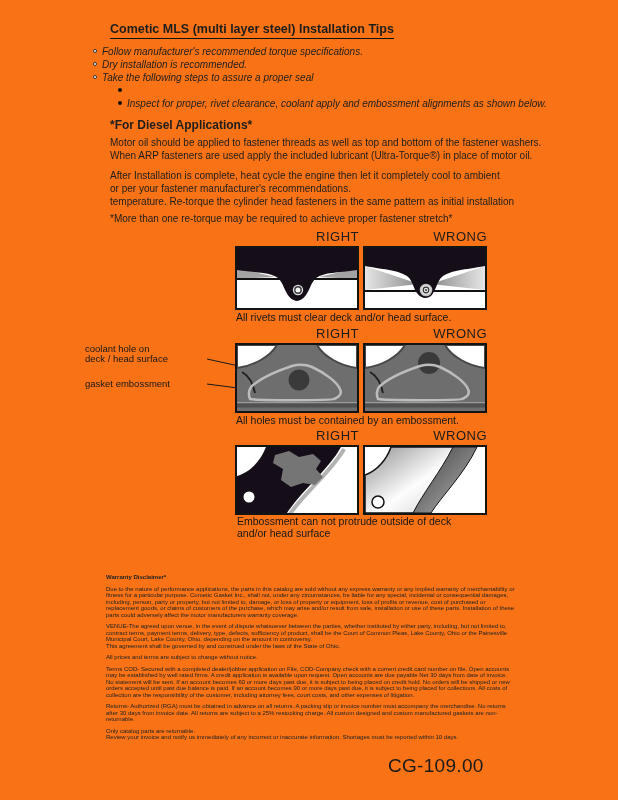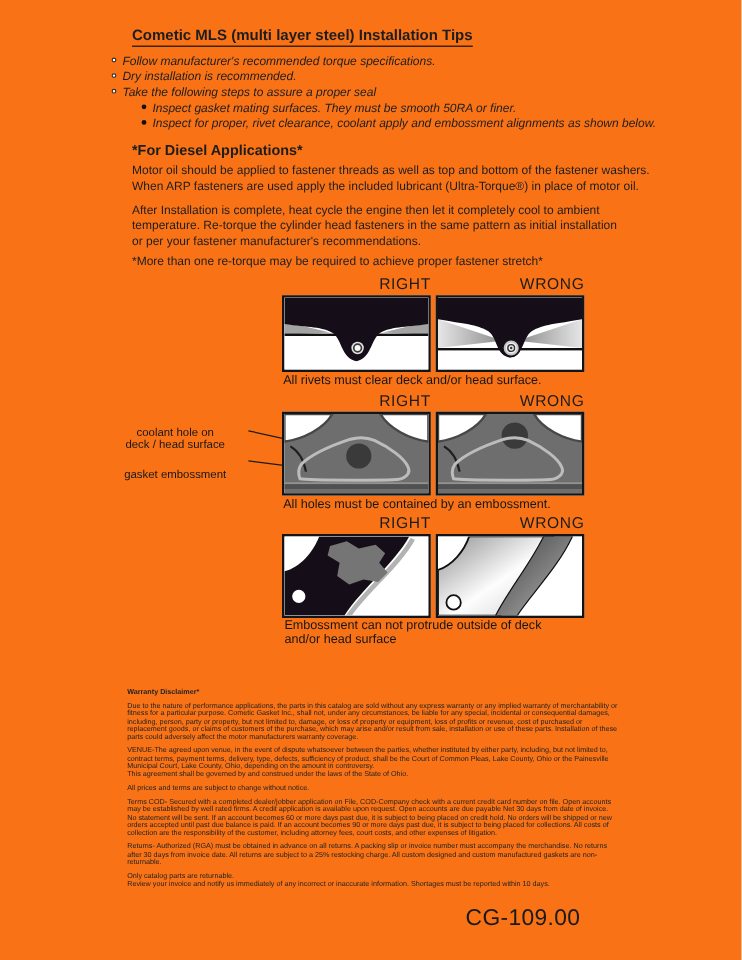--- a/index.html
+++ b/index.html
@@ -27,22 +27,22 @@
   .para{position:absolute;left:110px;font-size:10px;line-height:13px;}
   .para div{white-space:nowrap;}
 
   .rw-label{position:absolute;width:124px;text-align:right;font-size:13px;
             letter-spacing:.5px;color:#1c1c1c;}
   .panel{position:absolute;width:124px;border:2px solid #141414;background:#fff;}
   .panel svg{display:block;width:100%;height:100%;}
   .h64{height:64px}.h70{height:70px}
   .caption{position:absolute;font-size:10.5px;line-height:12px;color:#161616;}
 
-  .side-label{position:absolute;left:85px;width:122px;text-align:center;
-              font-size:9.5px;line-height:9.5px;color:#161616;margin-top:12px;}
+  .side-label{position:absolute;left:85px;width:122px;text-align:left;
+              font-size:9.5px;line-height:9.5px;color:#161616;}
   .pointer-overlay{position:absolute;left:205px;top:350px;width:100px;height:50px;}
 
   .ink{fill:var(--diagram-black);}
   .gasket{fill:var(--gasket-gray);}
   .holefill{fill:var(--hole-dark);}
   .embstroke{stroke:var(--emboss-line);stroke-width:2.5;fill:none;}
 
   .disclaimer{position:absolute;left:106px;top:574px;width:410px;
               font-size:6px;line-height:6.5px;color:#222;}
   .disclaimer .dh{font-weight:bold;margin-bottom:5px;}
@@ -62,35 +62,35 @@
   <div class="bullet" style="left:93px;top:46px">
     <span class="marker ring"></span><span>Follow manufacturer's recommended torque specifications.</span>
   </div>
   <div class="bullet" style="left:93px;top:59px">
     <span class="marker ring"></span><span>Dry installation is recommended.</span>
   </div>
   <div class="bullet" style="left:93px;top:72px">
     <span class="marker ring"></span><span>Take the following steps to assure a proper seal</span>
   </div>
   <div class="bullet" style="left:118px;top:85px">
-    <span class="marker dot"></span><span>Inspect gasket mating surfaces.  They must be smooth 50RA or finer.</span>
+    <span class="marker dot"></span>
   </div>
   <div class="bullet" style="left:118px;top:98px">
     <span class="marker dot"></span><span>Inspect for proper, rivet clearance, coolant apply and embossment alignments as shown below.</span>
   </div>
 
   <div class="sec-heading">*For Diesel Applications*</div>
   <div class="para" style="top:136px">
     <div>Motor oil should be applied to fastener threads as well as top and bottom of the fastener washers.</div>
     <div>When ARP fasteners are used apply the included lubricant (Ultra-Torque®) in place of motor oil.</div>
   </div>
   <div class="para" style="top:169px">
     <div>After Installation is complete, heat cycle the engine then let it completely cool to ambient</div>
+    <div>or per your fastener manufacturer's recommendations.</div>
     <div>temperature. Re-torque the cylinder head fasteners in the same pattern as initial installation</div>
-    <div>or per your fastener manufacturer's recommendations.</div>
   </div>
   <div class="para" style="top:212px">*More than one re-torque may be required to achieve proper fastener stretch*</div>
 
   <div class="rw-label" style="left:235px;top:229px">RIGHT</div>
   <div class="rw-label" style="left:363px;top:229px">WRONG</div>
 
   <div class="panel h64" style="left:235px;top:246px">
     <svg viewBox="0 0 120 60" preserveAspectRatio="none">
       <rect width="120" height="60" fill="#ffffff"></rect>
       <polygon points="0,20 38,29 0,31" fill="#a3a3a3"></polygon>

